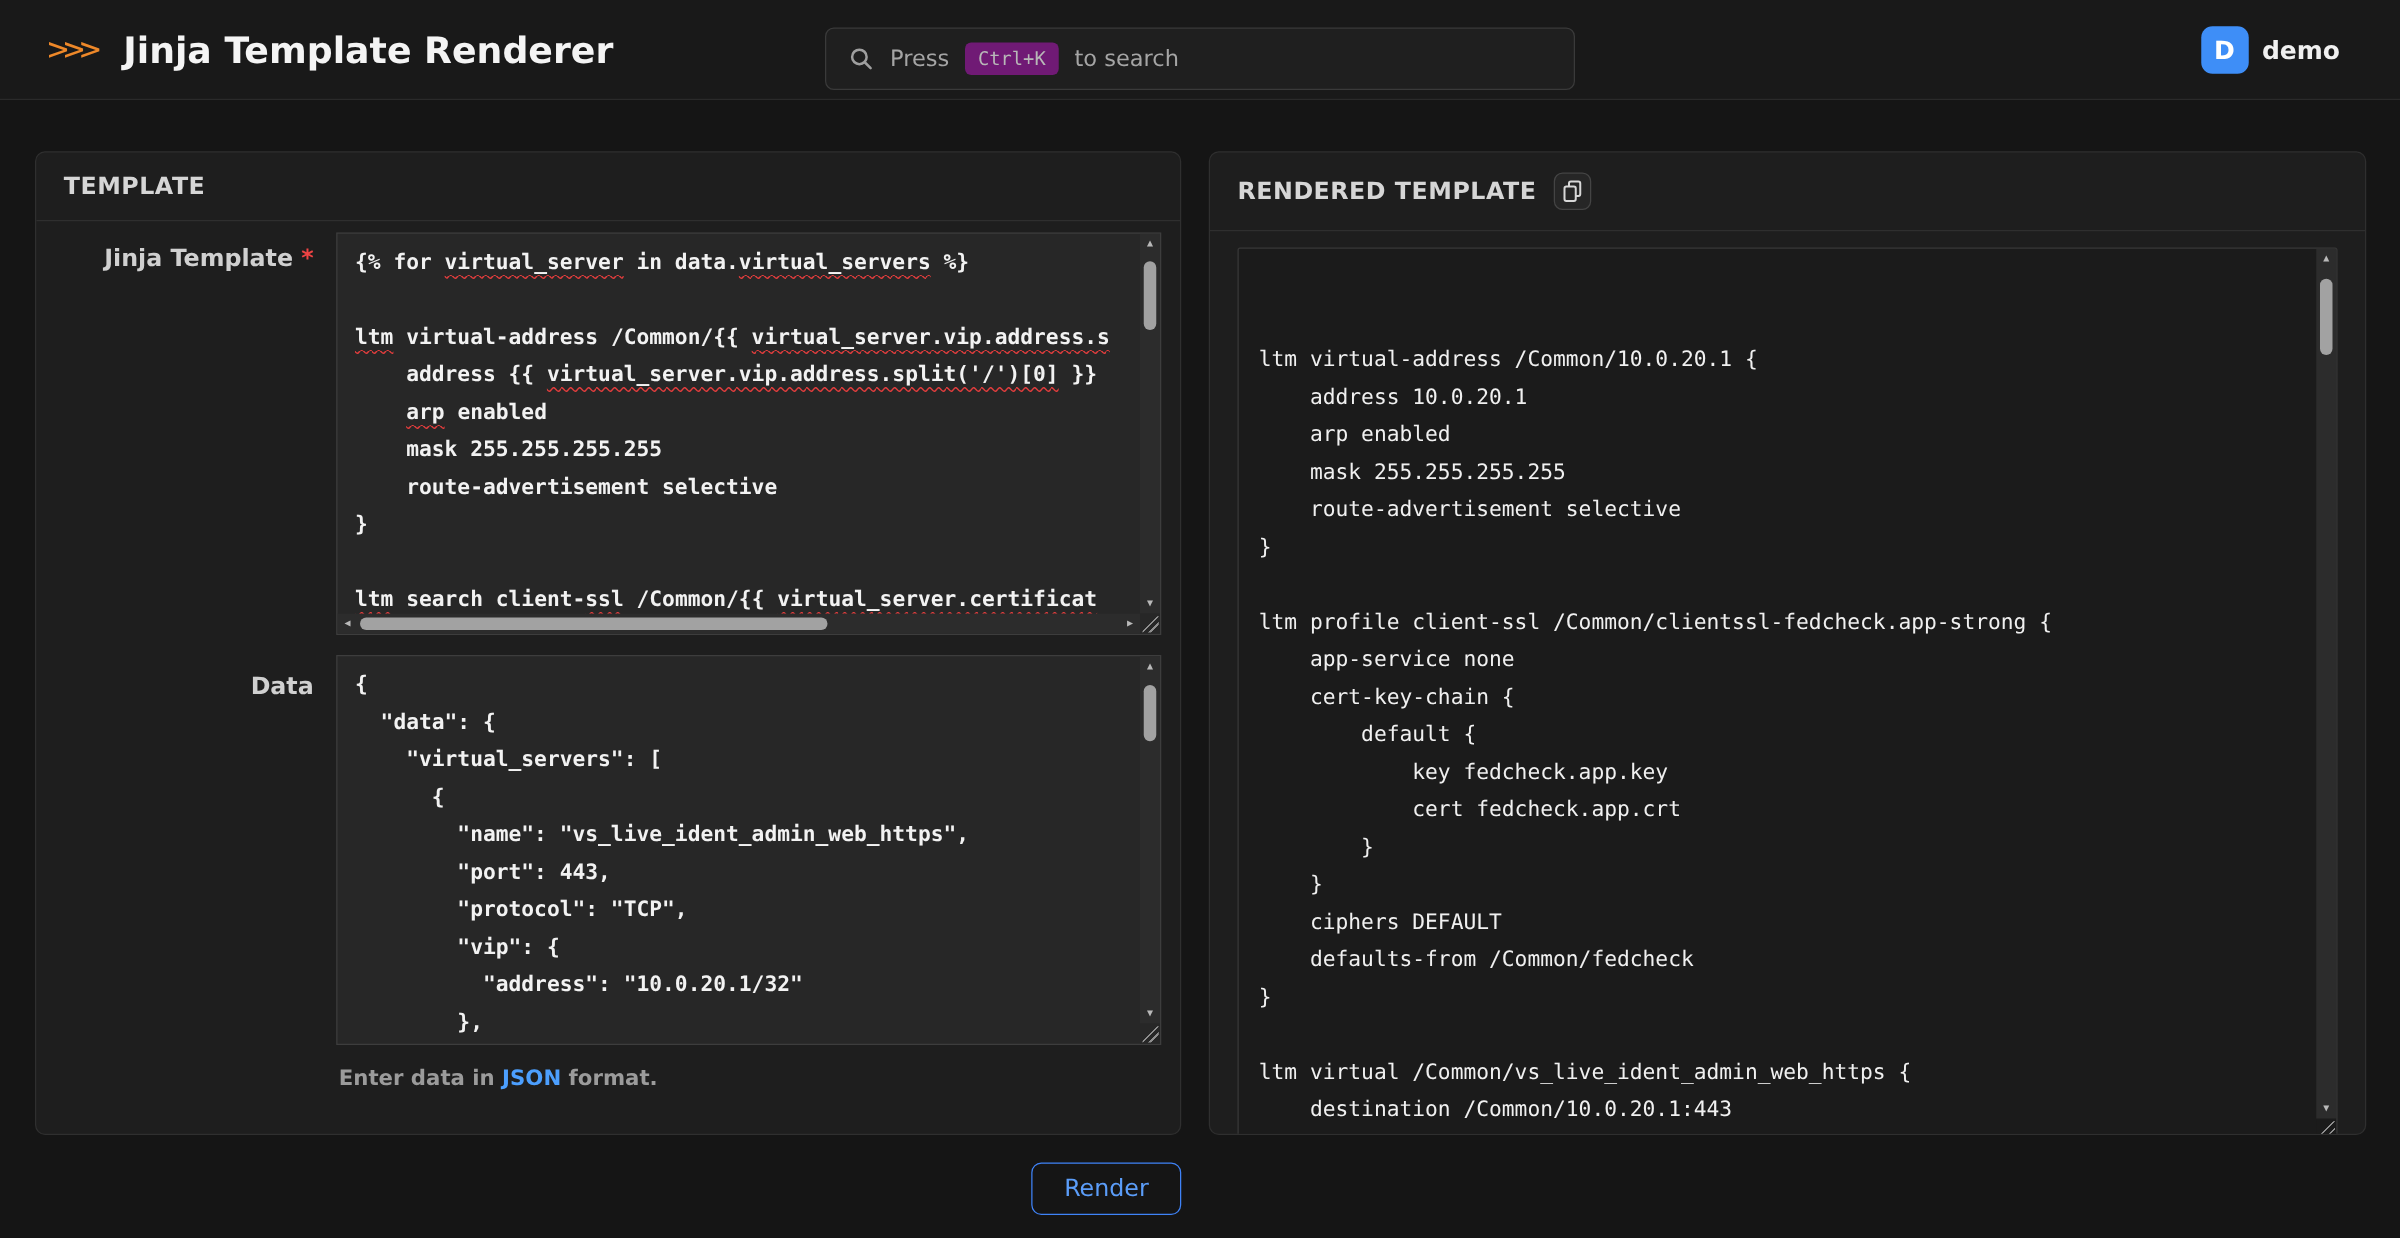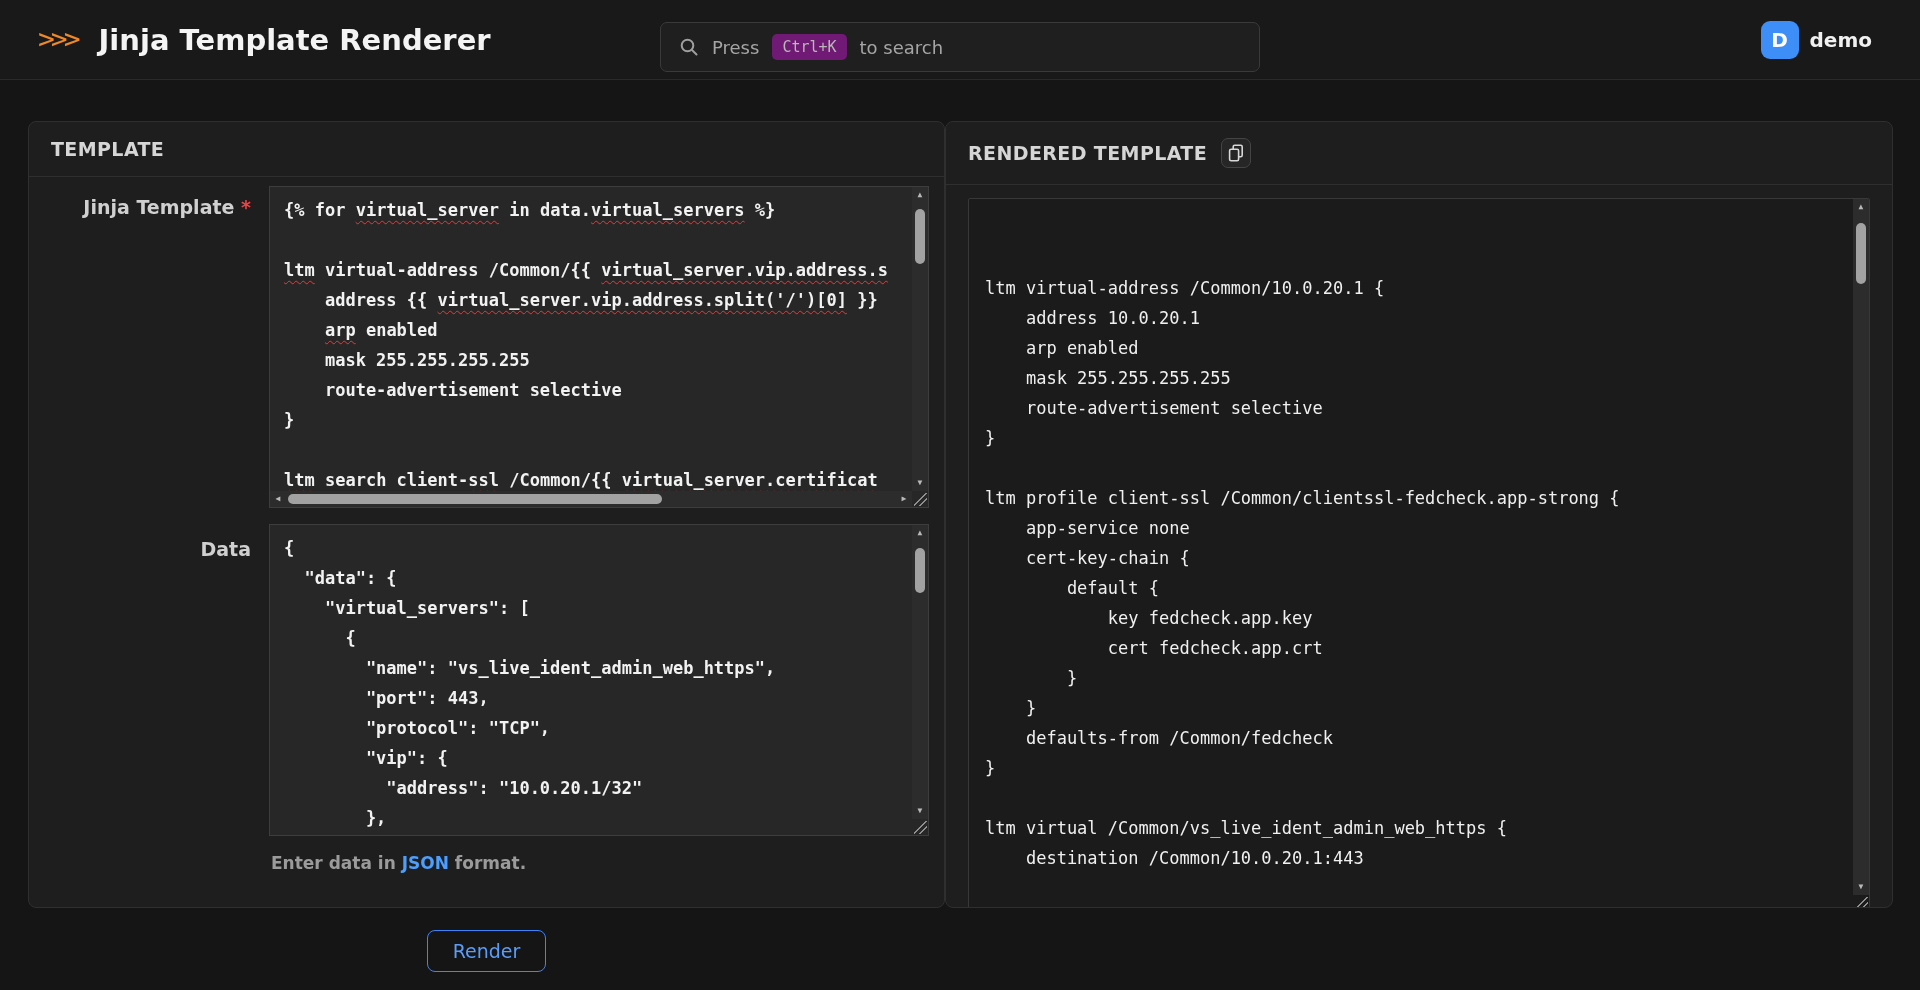--- a/index.html
+++ b/index.html
@@ -58,21 +58,21 @@
   .avatar {
     width:38px; height:38px;
     background:#3e8ef7;
     border-radius:9px;
     display:flex; align-items:center; justify-content:center;
     color:#fff; font-size:20px; font-weight:bold;
   }
   .user-name { font-size:20px; font-weight:600; color:#f0f0f0; }
 
   
-  .main { display:flex; padding:41px 27px 0 28px; align-items:stretch; }
+  .main { display:flex; gap:22px; padding:41px 27px 0 28px; align-items:stretch; }
   .card {
     background:#1e1e1e;
     border:1px solid #2f2f2f;
     border-radius:8px;
     height:787px;
     display:flex; flex-direction:column;
     overflow:hidden;
   }
   .card-left  { width:917px; flex:none; }
   .card-right { flex:1; }
@@ -177,21 +177,21 @@
     border-radius:2px;
     overflow:hidden;
     font-family:"DejaVu Sans Mono", monospace;
     font-size:17px;
     color:#f0f0f0;
   }
   #output-box .code-content { top:14px; bottom:2px; left:16px; }
   #output-box .corner { background:#1b1b1b; }
 
   
-  .actions { width:917px; margin:22px 0 0 28px; display:flex; justify-content:center; }
+  .actions { width:917px; margin:22px 0 0 28px; display:flex; justify-content:flex-end; }
   .render-btn {
     height:42px;
     padding:0 25px;
     background:transparent;
     border:1.5px solid #3f83f8;
     border-radius:8px;
     color:#5b9df9;
     font-family:"DejaVu Sans", sans-serif;
     font-size:19px;
     cursor:pointer;
@@ -329,20 +329,21 @@
             <div class="code-line"><span>}</span></div>
             <div class="code-line"><span></span></div>
             <div class="code-line"><span>ltm profile client-ssl /Common/clientssl-fedcheck.app-strong {</span></div>
             <div class="code-line"><span>    app-service none</span></div>
             <div class="code-line"><span>    cert-key-chain {</span></div>
             <div class="code-line"><span>        default {</span></div>
             <div class="code-line"><span>            key fedcheck.app.key</span></div>
             <div class="code-line"><span>            cert fedcheck.app.crt</span></div>
             <div class="code-line"><span>        }</span></div>
             <div class="code-line"><span>    }</span></div>
+            <div class="code-line"><span>    ciphers DEFAULT</span></div>
             <div class="code-line"><span>    defaults-from /Common/fedcheck</span></div>
             <div class="code-line"><span>}</span></div>
             <div class="code-line"><span></span></div>
             <div class="code-line"><span>ltm virtual /Common/vs_live_ident_admin_web_https {</span></div>
             <div class="code-line"><span>    destination /Common/10.0.20.1:443</span></div>
             <div class="code-line"></div>
           </div>
         <div class="vscroll short">
           <span class="arr up">▲</span>
           <div class="vthumb" style="top:24px;height:61px;"></div>

